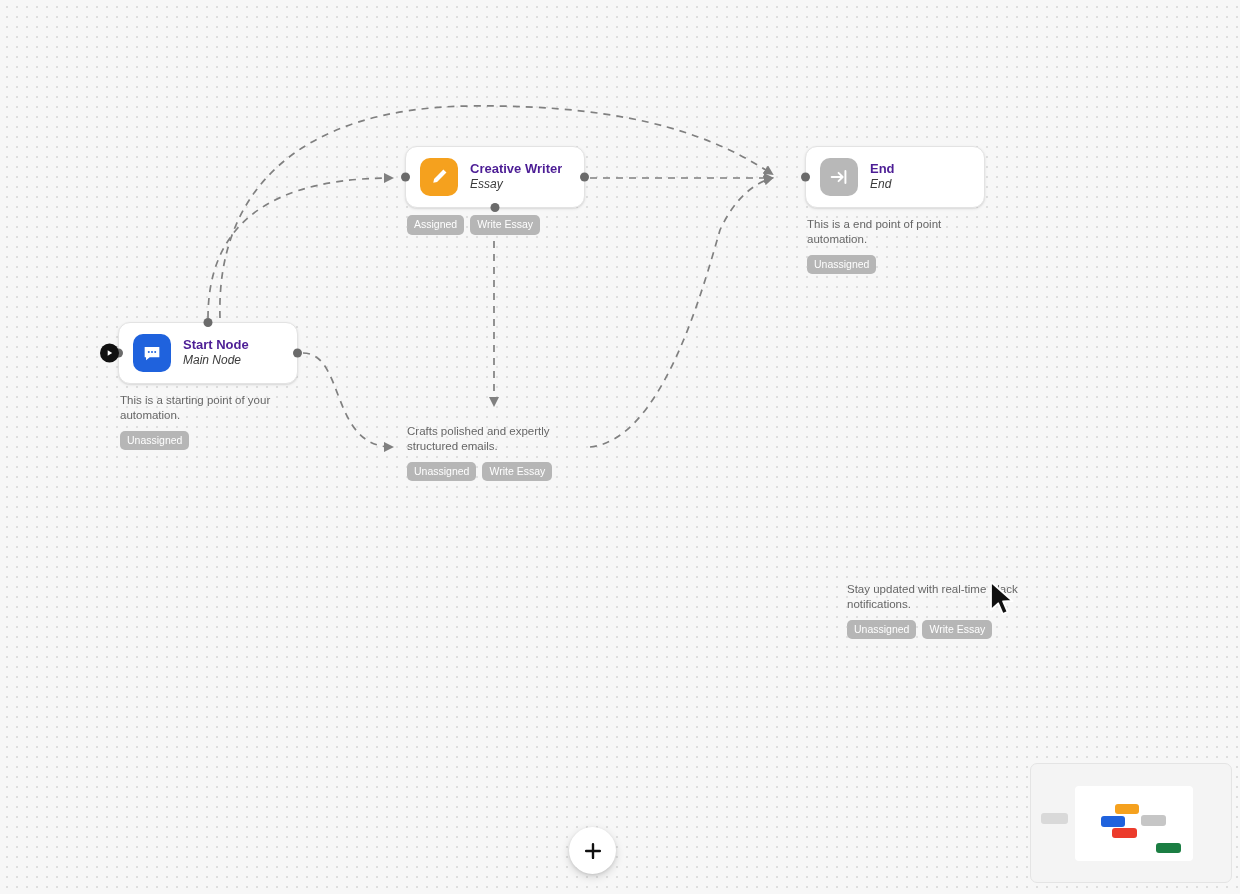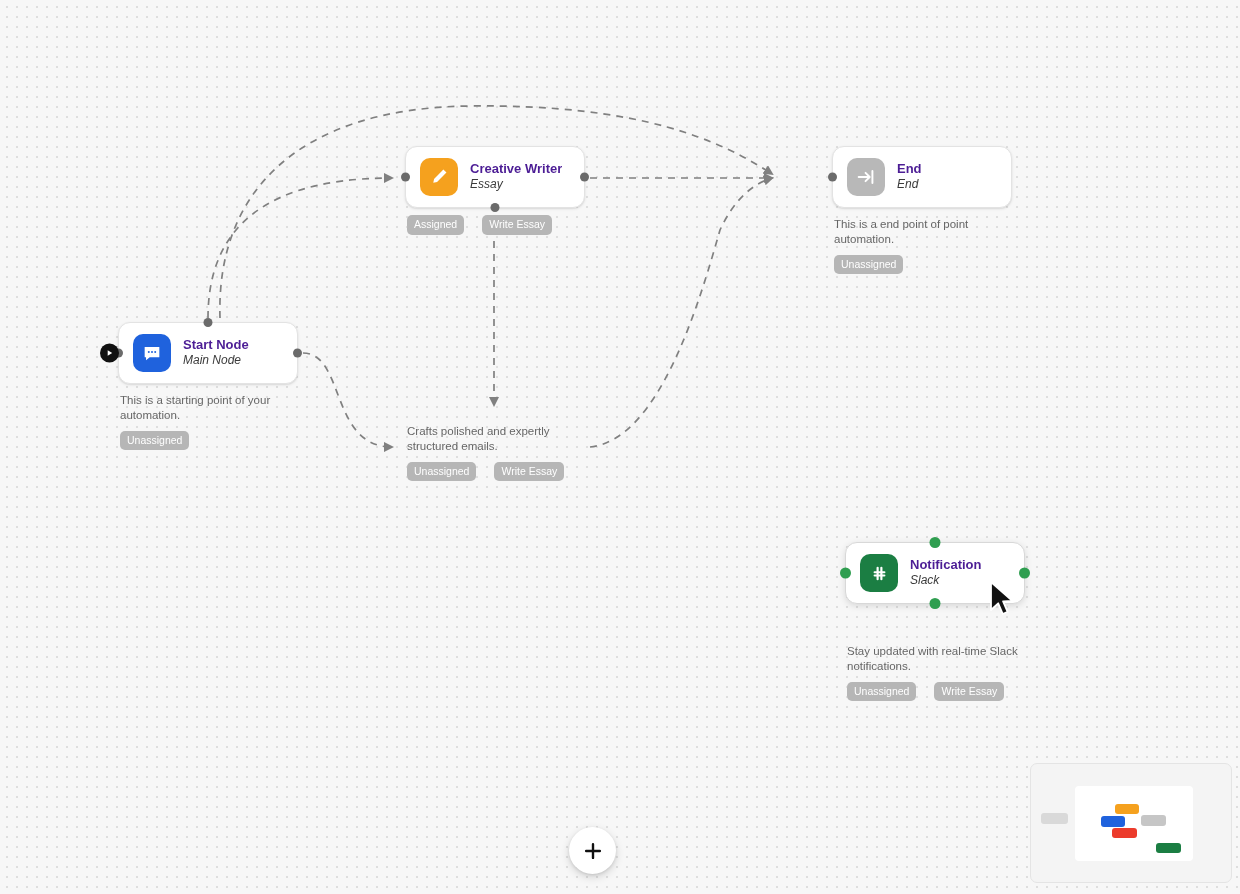--- a/index.html
+++ b/index.html
@@ -90,21 +90,21 @@
     line-height: 1.33;
     color: #666666;
     padding-left: 2px;
     position: relative;
     z-index: 3;
   }
 
   .node-tags {
     margin-top: 7px;
     display: flex;
-    gap: 18px;
+    gap: 6px;
     padding-left: 2px;
     position: relative;
     z-index: 3;
   }
 
   .tag {
     background: #b6b6b6;
     color: #ffffff;
     font-size: 10.5px;
     line-height: 1;
@@ -276,21 +276,21 @@
         <div class="node-title">Creative Writer</div>
         <div class="node-sub">Essay</div>
       </div>
     </div>
     <div class="node-tags">
       <span class="tag">Assigned</span>
       <span class="tag">Write Essay</span>
     </div>
   </div>
 
-  <div class="node" style="left:832px; top:146px;">
+  <div class="node" style="left:805px; top:146px;">
     <div class="node-card">
       <div class="handle left"></div>
       <div class="node-icon" style="background:#b8b8b8;">
         <svg width="22" height="22" viewBox="0 0 24 24" aria-hidden="true">
           <path d="M4 12h11" stroke="#ffffff" stroke-width="2.1" stroke-linecap="round" fill="none"></path>
           <path d="M11.5 7.5L16 12l-4.5 4.5" stroke="#ffffff" stroke-width="2.1" stroke-linecap="round" stroke-linejoin="round" fill="none"></path>
           <path d="M19 5.5v13" stroke="#ffffff" stroke-width="2.1" stroke-linecap="round" fill="none"></path>
         </svg>
       </div>
       <div class="node-text">
@@ -306,40 +306,20 @@
 
   <div class="node" style="left:405px; top:415px;">
     <div class="node-desc">Crafts polished and expertly structured emails.</div>
     <div class="node-tags">
       <span class="tag">Unassigned</span>
       <span class="tag">Write Essay</span>
     </div>
   </div>
 
   <div class="node selected" style="left:845px; top:542px;">
-    <div class="node-card">
-      <div class="handle green left"></div>
-      <div class="handle green right"></div>
-      <div class="handle green top"></div>
-      <div class="handle green bottom"></div>
-      <div class="node-icon" style="background:#1b7e43;">
-        <svg width="21" height="21" viewBox="0 0 24 24" aria-hidden="true">
-          <g fill="#ffffff">
-            <rect x="5.2" y="9.3" width="13.6" height="2.5" rx="1.25"></rect>
-            <rect x="5.2" y="13.0" width="13.6" height="2.5" rx="1.25"></rect>
-            <rect x="8.6" y="4.2" width="2.5" height="15.6" rx="1.25"></rect>
-            <rect x="12.9" y="4.2" width="2.5" height="15.6" rx="1.25"></rect>
-          </g>
-        </svg>
-      </div>
-      <div class="node-text">
-        <div class="node-title">Notification</div>
-        <div class="node-sub">Slack</div>
-      </div>
-    </div>
     <div class="node-desc" style="width:180px;margin-top:40px;">Stay updated with real-time Slack notifications.</div>
     <div class="node-tags">
       <span class="tag">Unassigned</span>
       <span class="tag">Write Essay</span>
     </div>
   </div>
 
   <svg id="cursor" width="28" height="36" viewBox="0 0 28 36">
     <path d="M2 1 L2 29 L9.2 22.3 L13.8 33 L18.6 30.8 L14.1 20.4 L23.6 20.0 Z" fill="#111111" stroke="#ffffff" stroke-width="1.8" stroke-linejoin="round"></path>
   </svg>

